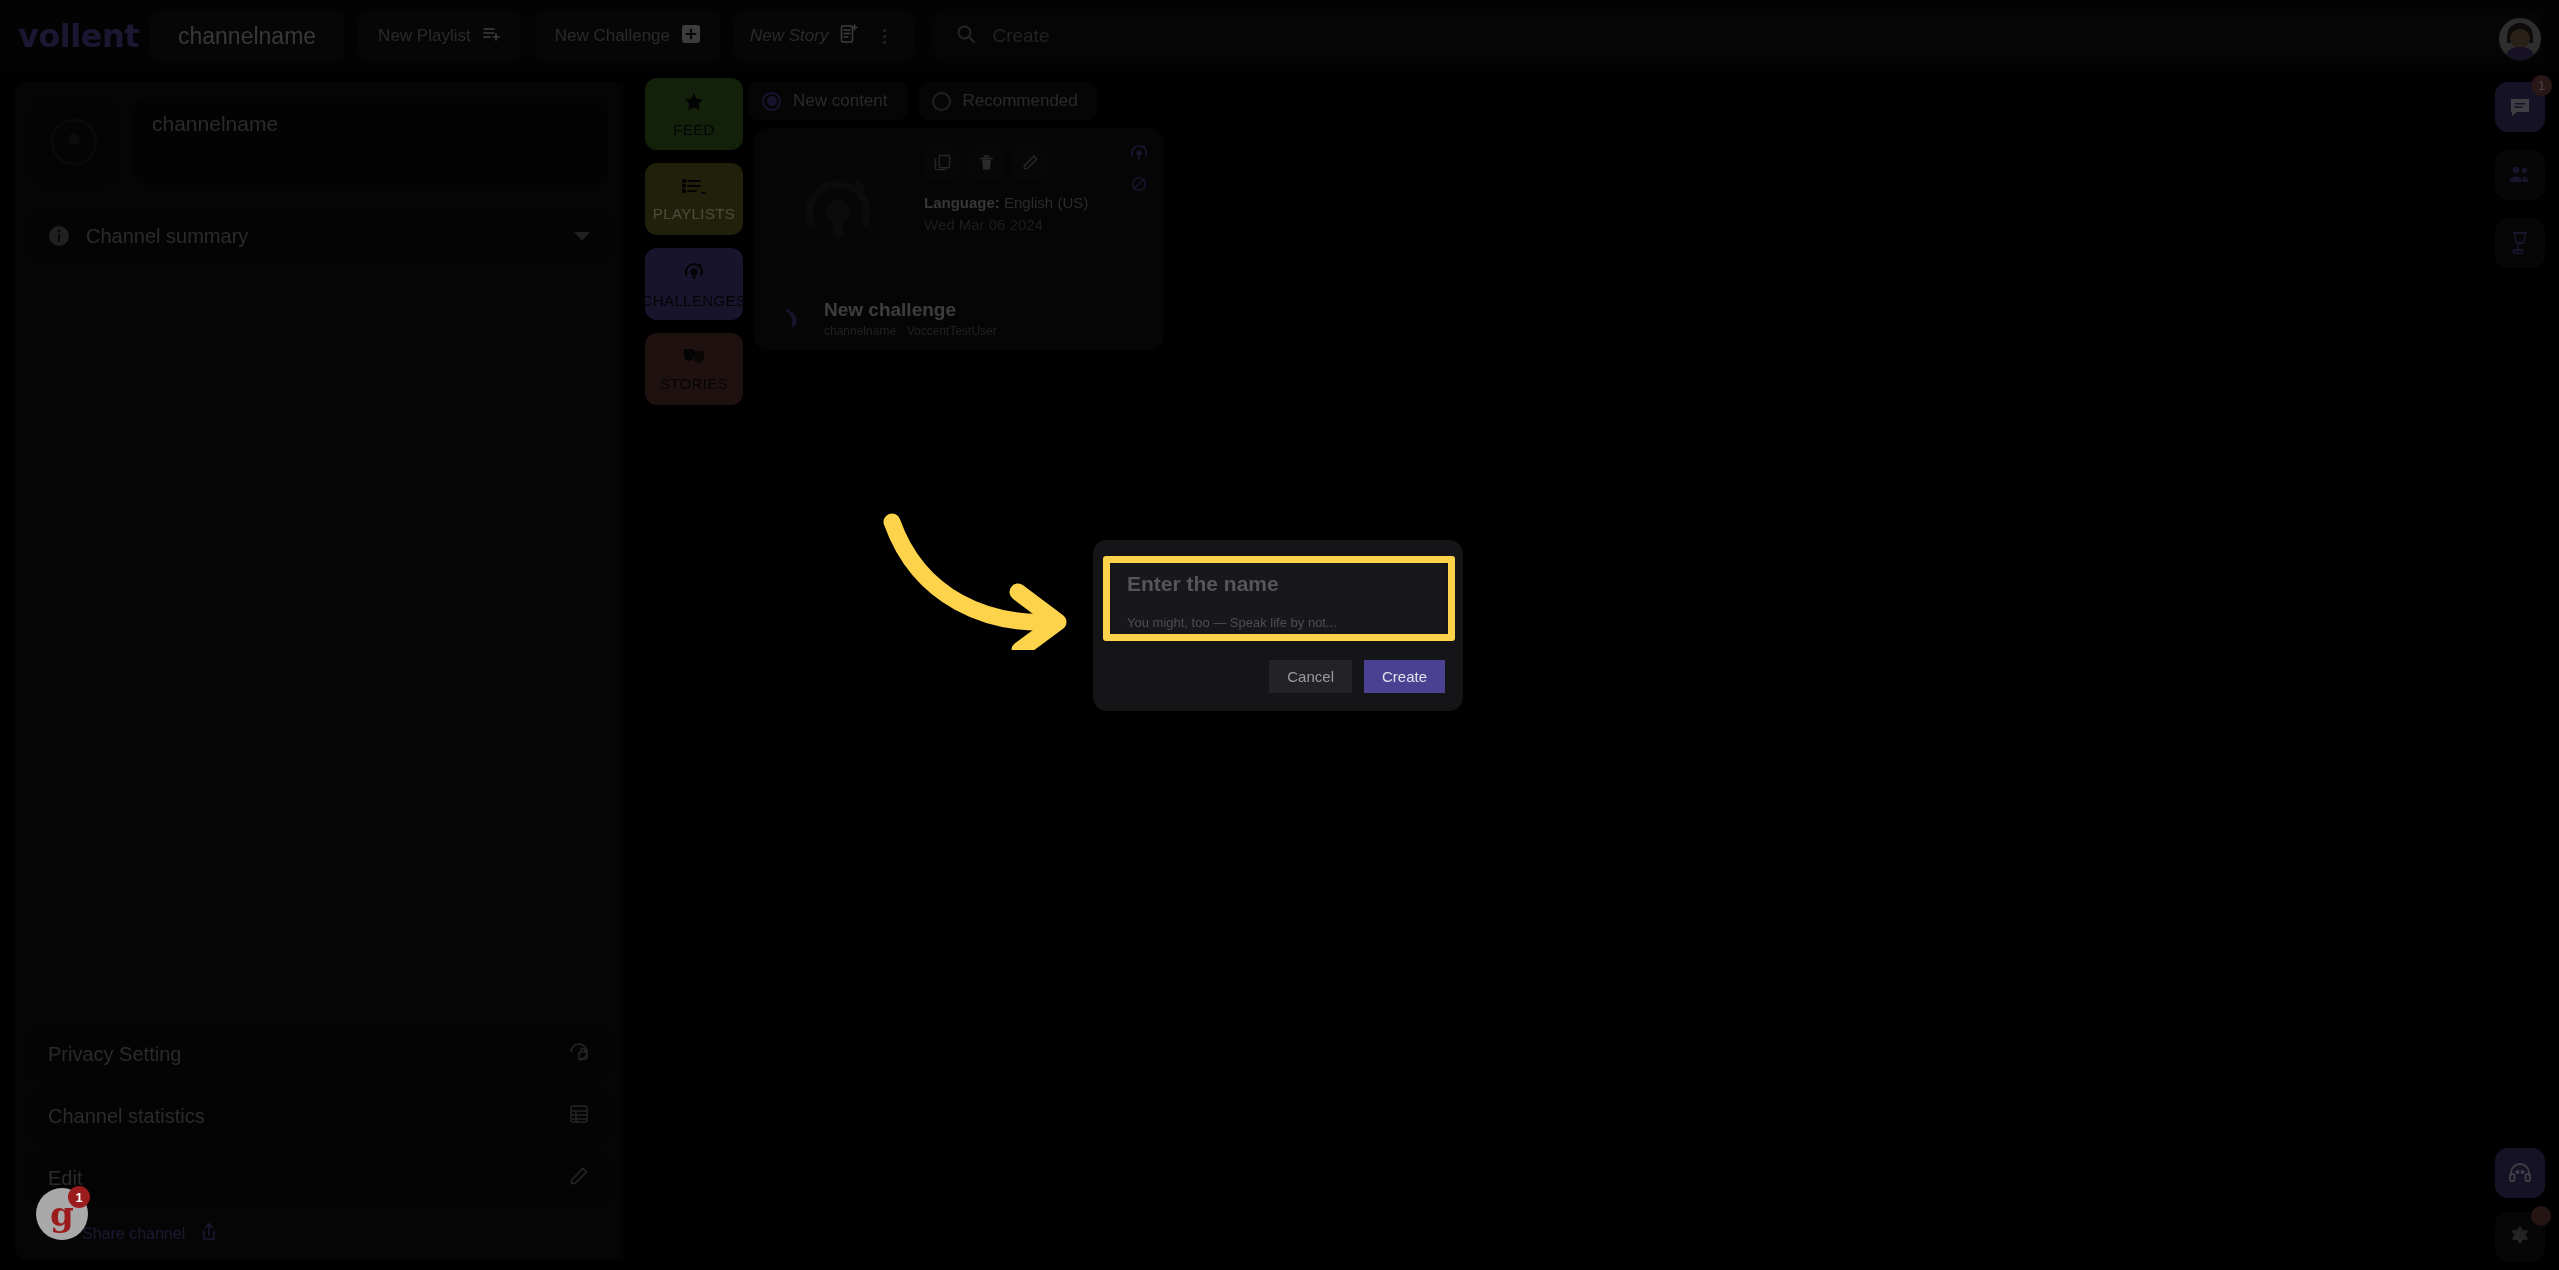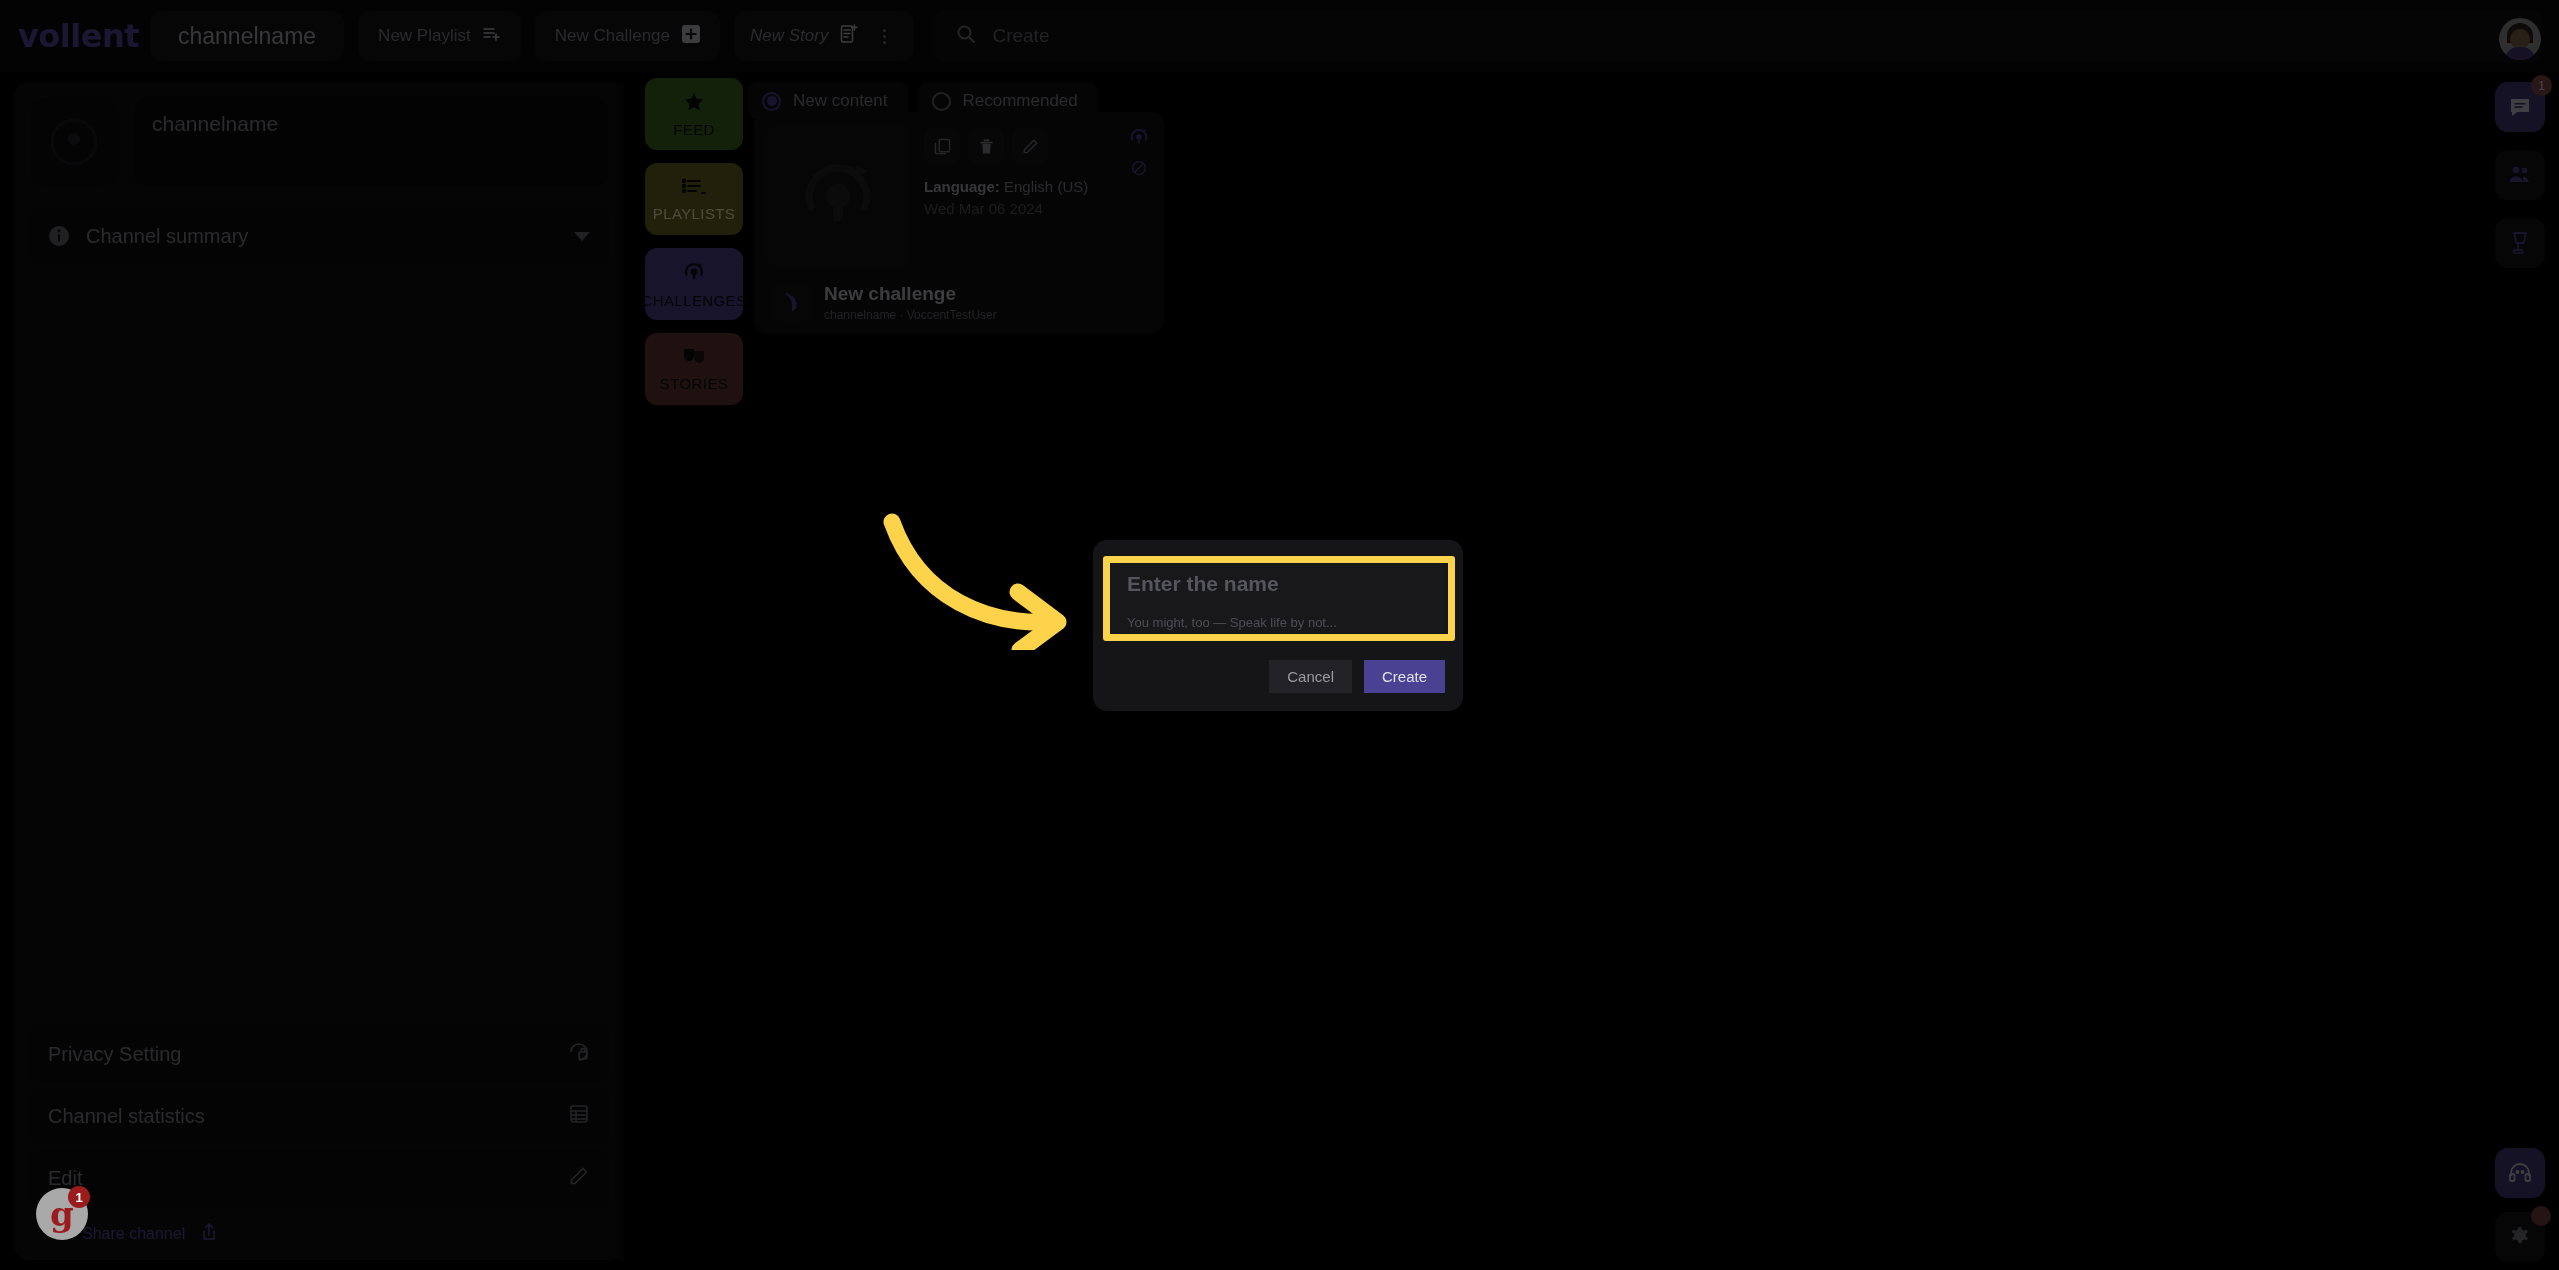--- a/index.html
+++ b/index.html
@@ -105,21 +105,21 @@
     display: flex; align-items: center; gap: 12px; padding: 0 20px 0 14px;
     color: #8a8a92; font-size: 17px;
   }
   .radio { width: 19px; height: 19px; border-radius: 50%; border: 2px solid #4b3f95;
            display:flex; align-items:center; justify-content:center; }
   .radio.off { border-color: #6a6a72; }
   .radio .dot { width: 10px; height: 10px; border-radius: 50%; background: #4b3f95; }
 
   
   .card {
-    position: absolute; left: 754px; top: 112px; width: 410px;
+    position: absolute; left: 754px; top: 128px; width: 410px;
     background: #0f0f11; border-radius: 14px; padding: 12px;
   }
   .card-top { display: flex; gap: 14px; }
   .thumb {
     width: 144px; height: 144px; border-radius: 14px; background: #141417;
     display:flex; align-items:center; justify-content:center;
   }
   .card-meta { flex: 1; position: relative; padding-top: 4px; }
   .icon-btns { display: flex; gap: 8px; }
   .icon-btn {

